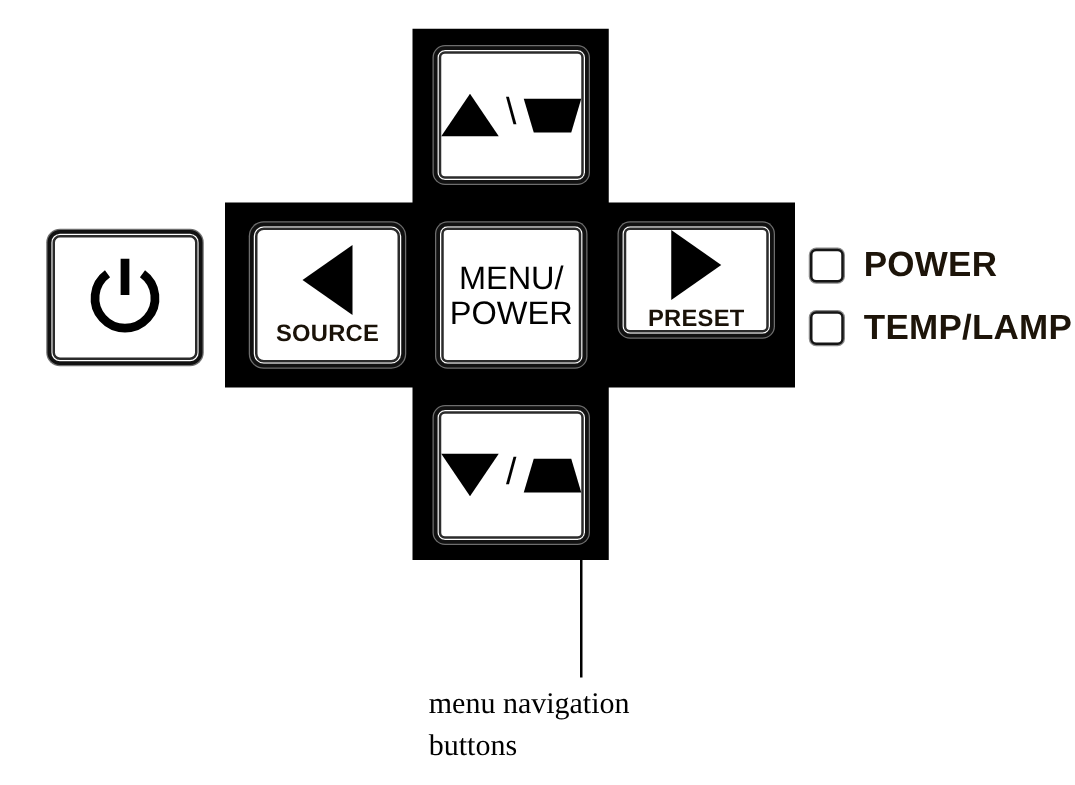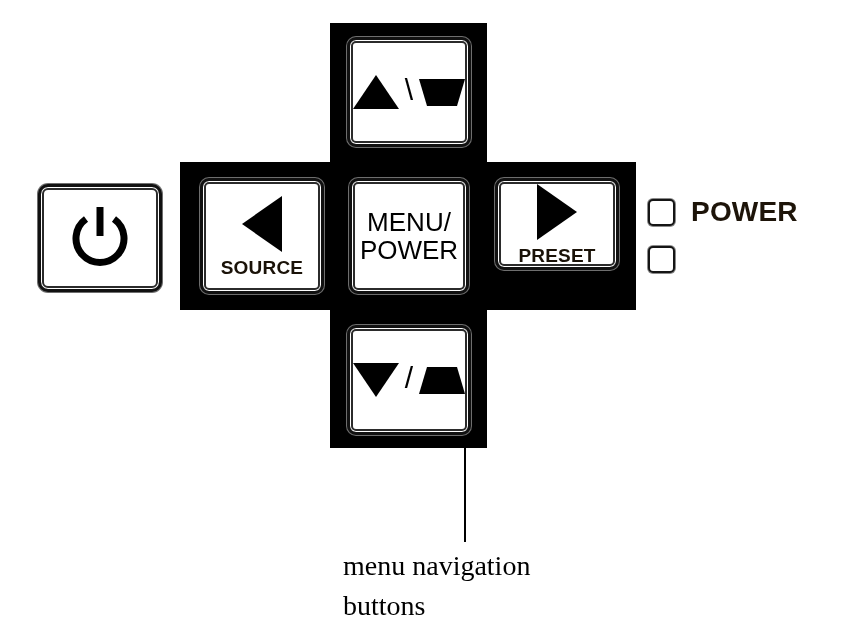--- a/index.html
+++ b/index.html
@@ -83,20 +83,21 @@
     left: 347px;
     top: 325px;
     width: 124px;
     height: 110px;
   }
   #left-key {
     left: 200px;
     top: 178px;
     width: 124px;
     height: 116px;
+    border-radius: 11px;
   }
   #right-key {
     left: 495px;
     top: 178px;
     width: 124px;
     height: 92px;
   }
   #menu-key {
     left: 349px;
     top: 178px;
@@ -211,21 +212,21 @@
     top: 448px;
     width: 2px;
     height: 94px;
     background: #000000;
   }
   #annotation {
     position: absolute;
     left: 343px;
     top: 546px;
     font-family: "Liberation Serif", serif;
-    font-size: 28px;
+    font-size: 24px;
     color: #000000;
     line-height: 1.42;
     white-space: pre-line;
   }
 </style>
 </head>
 <body>
 
 <div id="stage">
 
@@ -284,19 +285,20 @@
     </div>
   </div>
 
   <div class="led-row" id="led-power-row">
     <span class="led-box"></span>
     <span class="led-label">POWER</span>
   </div>
 
   <div class="led-row" id="led-temp-row">
     <span class="led-box"></span>
+    <span class="led-label">TEMP/LAMP</span>
   </div>
 
   <div id="leader-line"></div>
   <div id="annotation">menu navigation
 buttons</div>
 
 </div>
 
 </body></html>

